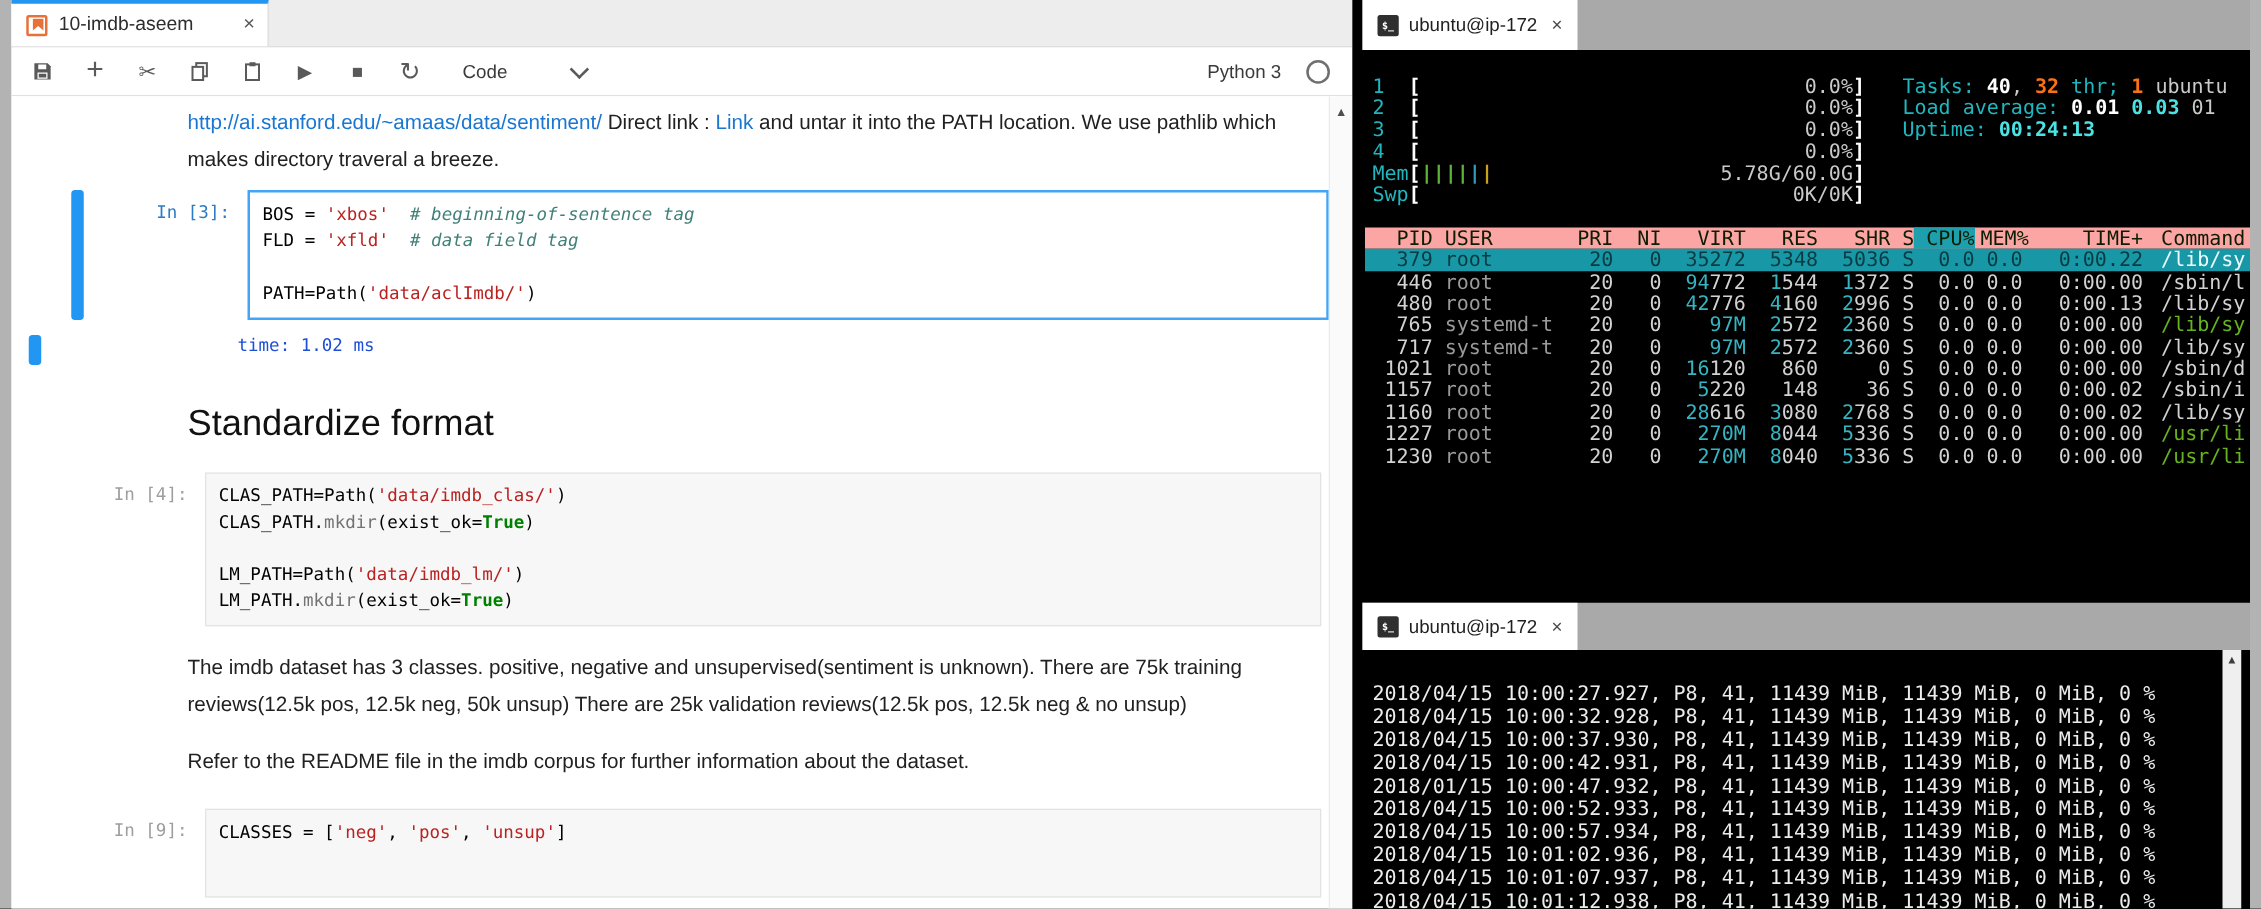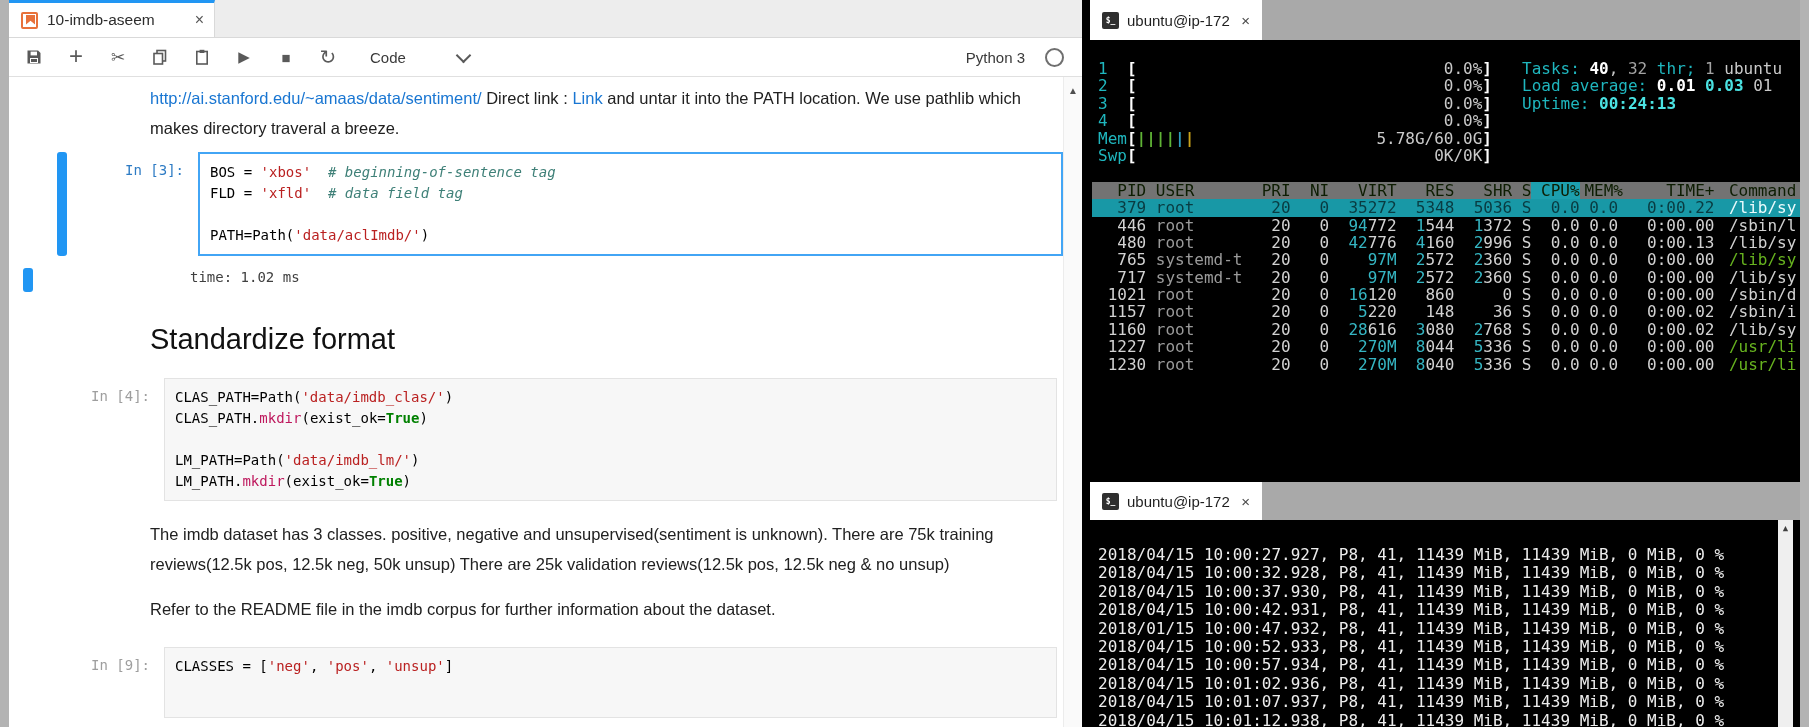--- a/index.html
+++ b/index.html
@@ -47,23 +47,23 @@
   .selbar.out{height:24px;margin-top:2px;}
   .promptcol{width:115px;flex:0 0 auto;text-align:right;padding-right:14px;box-sizing:border-box;
     font-family:"DejaVu Sans Mono",monospace;font-size:14px;padding-top:10px;}
   .prompt-active{color:#2d7bc4;}
   .prompt-idle{color:#9e9e9e;}
   .editor{width:893px;box-sizing:border-box;padding:8px 10px;font-family:"DejaVu Sans Mono",monospace;
     font-size:14px;line-height:21px;white-space:pre;}
   .editor.active{background:#fff;border:2px solid #42a5f5;}
   .editor.idle{background:#f7f7f7;border:1px solid #e3e3e3;}
   .tok-p{color:#000}.tok-s{color:#ba2121}.tok-c{color:#3f8078;font-style:italic}
-  .tok-f{color:#be185d}.tok-k{color:#008000;font-weight:bold}
+  .tok-f{color:#737373}.tok-k{color:#008000;font-weight:bold}
   .outrow{display:flex;margin-top:10px;}
-  .outtext{font-family:"DejaVu Sans Mono",monospace;font-size:14px;color:#404040;padding-left:26px;line-height:22px;text-align:right;}
+  .outtext{font-family:"DejaVu Sans Mono",monospace;font-size:14px;color:#1d4ed8;padding-left:26px;line-height:22px;text-align:right;}
   
   .pane-gap{width:8px;background:#000;flex:0 0 auto;}
   .term-pane{width:710px;flex:0 0 auto;display:flex;flex-direction:column;background:#000;}
   .term-tabbar{background:#a9a9a9;display:flex;align-items:stretch;flex:0 0 auto;}
   .term-tabbar.t1{height:40px;}
   .term-tabbar.t2{height:38px;}
   .term-tab{background:#fff;display:flex;align-items:center;padding:0 12px;width:172px;box-sizing:border-box;}
   .term-tab-icon{width:17px;height:17px;background:#2f2f2f;border-radius:2px;color:#fff;
     font-family:"DejaVu Sans Mono",monospace;font-size:8px;font-weight:bold;display:flex;align-items:center;justify-content:center;flex:0 0 auto;}
   .term-tab-label{margin-left:8px;font-size:15px;color:#1f1f1f;white-space:nowrap;overflow:hidden;flex:1;}
@@ -74,26 +74,26 @@
   .term2{height:207px;flex:0 0 auto;padding:26px 0 0 8px;box-sizing:border-box;}
   .meter{display:flex;width:394px;height:17.4px;line-height:17.4px;white-space:pre;}
   .m-label{color:#1fb6be;width:3ch;flex:0 0 auto;}
   .m-brk{color:#fff;font-weight:bold;}
   .m-fill{flex:1;overflow:hidden;white-space:nowrap;}
   .m-val{color:#c9c9c9;}
   .pipe{font-weight:bold;}
   .pipe.used{color:#5fb336}.pipe.buff{color:#2e9bbf}.pipe.cache{color:#c9a21a}
   .ht-info{position:absolute;left:432px;top:20px;width:272px;overflow:hidden;}
   .ht-info div{height:17.4px;line-height:17.4px;white-space:pre;overflow:hidden;}
-  .ht-c{color:#1fb6be}.ht-w{color:#fff;font-weight:bold}.ht-g{color:#a3a3a3;font-weight:normal}
+  .ht-c{color:#1fb6be}.ht-w{color:#fff;font-weight:bold}.ht-g{color:#f97316;font-weight:bold}
   .ht-cb{color:#4be3e3;font-weight:bold}.ht-d{color:#c9c9c9}
   .ht-gap{height:17.4px;}
   .ht-row{display:flex;height:17.4px;line-height:17.4px;white-space:pre;margin-left:-6px;padding-left:6px;}
   .ht-row span{display:inline-block;overflow:hidden;}
-  .ht-header{background:#737373;color:#0d1d02;}
+  .ht-header{background:#fca5a5;color:#0d1d02;}
   .ht-header .sorted{background:#1d9fae;}
   .c-pid{width:5ch;text-align:right}
   .c-user{width:11ch;padding-left:1ch;box-sizing:content-box;text-align:left;color:#9a9a9a}
   .ht-header .c-user{color:#0d1d02}
   .c-pri{width:3ch;text-align:right}
   .c-ni{width:4ch;text-align:right}
   .c-virt{width:7ch;text-align:right}
   .c-res{width:6ch;text-align:right}
   .c-shr{width:6ch;text-align:right}
   .c-s{width:2ch;text-align:right}

